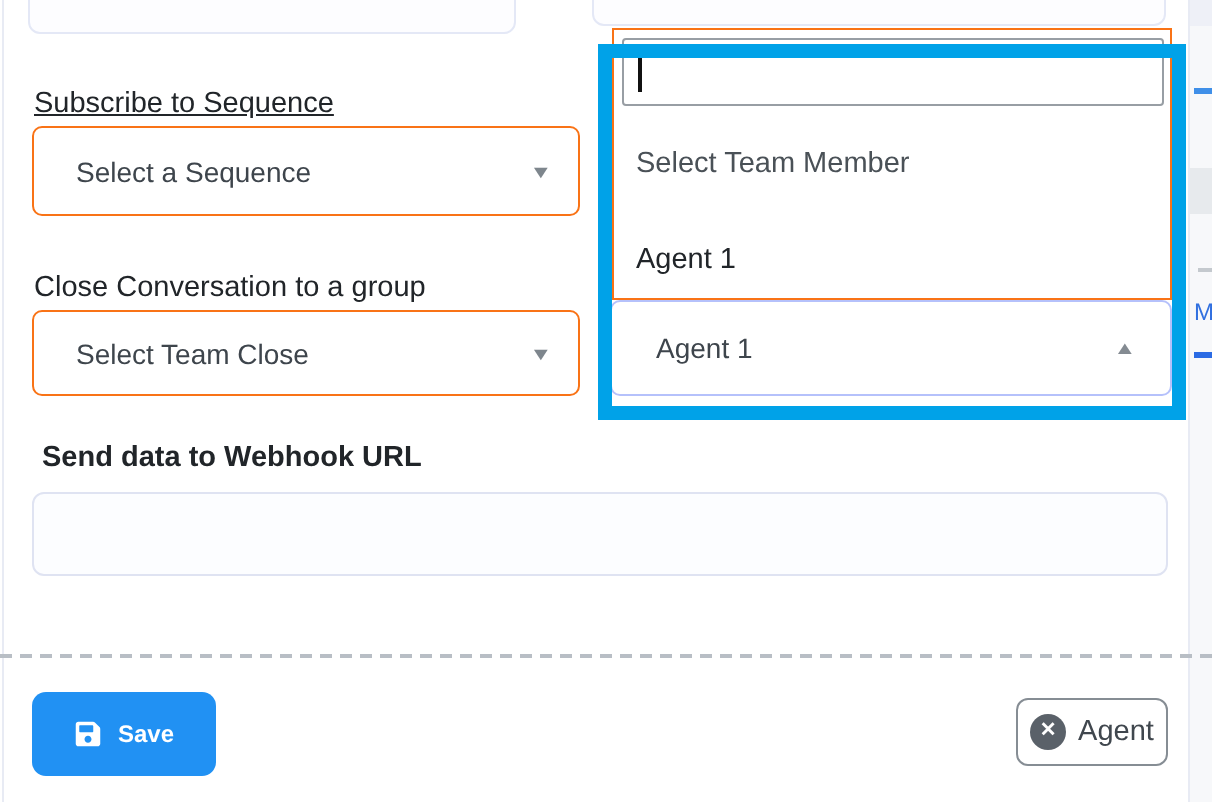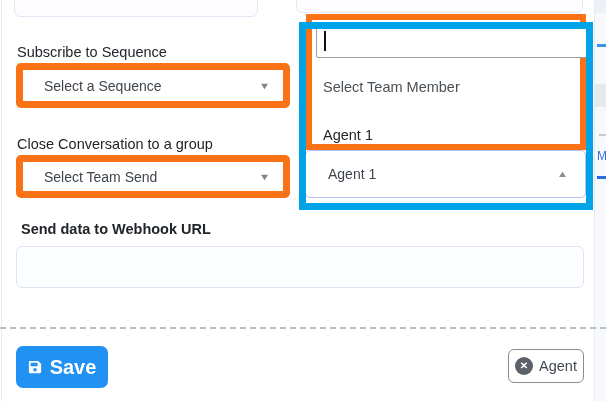--- a/index.html
+++ b/index.html
@@ -31,21 +31,21 @@
   .field-label {
     font-size: 14.5px;
     color: #212529;
     white-space: nowrap;
   }
 
   .select-box {
     display: flex;
     align-items: center;
     justify-content: space-between;
-    border: 7px solid #f97316;
+    border: 1px solid #f97316;
     border-radius: 5px;
     background: #ffffff;
     padding: 0 14px 0 21px;
     cursor: pointer;
   }
   .select-box .sel-text { font-size: 14px; color: #3e454c; }
   .caret-down { font-size: 9px; color: #7e868d; transform: scaleX(1.3); }
   .caret-up   { font-size: 9px; color: #848b92; transform: scaleX(1.3); }
 
   .seq-select   { left: 16px; top: 63px;  width: 274px; height: 45px; }
@@ -59,21 +59,21 @@
     font-size: 14px;
     color: #212529;
     padding: 0 12px;
     outline: none;
   }
 
   
   .dropdown-panel {
     left: 306px; top: 14px; width: 280px; height: 136px;
     background: #ffffff;
-    border: 6px solid #f97316;
+    border: 1px solid #f97316;
     z-index: 5;
   }
   .dropdown-search {
     position: absolute;
     left: 4px; top: 4px; width: 271px; height: 34px;
     border: 1px solid #989ea4;
     background: #ffffff;
     outline: none;
     font-size: 14px;
     padding: 0 10px;
@@ -120,21 +120,21 @@
     left: 0; top: 327px; width: 606px; height: 0;
     border-top: 2px dashed #b8bec5;
   }
 
   .save-btn {
     left: 16px; top: 346px; width: 92px; height: 42px;
     background: #2191f3;
     border: none;
     border-radius: 7px;
     color: #ffffff;
-    font-size: 20px;
+    font-size: 12px;
     font-weight: 700;
     font-family: "Liberation Sans", sans-serif;
     display: flex;
     align-items: center;
     justify-content: center;
     gap: 8px;
     cursor: pointer;
   }
   .close-btn {
     left: 508px; top: 349px; width: 76px; height: 34px;
@@ -175,31 +175,31 @@
 
 <div class="stage">
 
   <div class="abs modal-left-edge"></div>
   <div class="abs modal-right-edge"></div>
   <div class="abs page-strip"></div>
 
   <div class="abs top-field top-field-left"></div>
   <div class="abs top-field top-field-right"></div>
 
-  <div class="abs field-label" style="left:17px; top:44px;">Subscribe to Sequence</div>
+  <div class="abs field-label" style="left:17px; top:44px;text-decoration:underline;">Subscribe to Sequence</div>
 
   <div class="abs select-box seq-select">
     <span class="sel-text">Select a Sequence</span>
     <span class="caret-down">▼</span>
   </div>
 
   <div class="abs field-label" style="left:17px; top:136px;">Close Conversation to a group</div>
 
   <div class="abs select-box group-select">
-    <span class="sel-text">Select Team Send</span>
+    <span class="sel-text">Select Team Close</span>
     <span class="caret-down">▼</span>
   </div>
 
   <div class="abs field-label" style="left:21px; top:221px;font-weight:bold;">Send data to Webhook URL</div>
 
   <input class="abs webhook-input" type="text" value="" style="">
 
   <div class="abs dropdown-panel">
     <input class="dropdown-search" type="text" value="" style="">
     <div class="text-cursor"></div>

